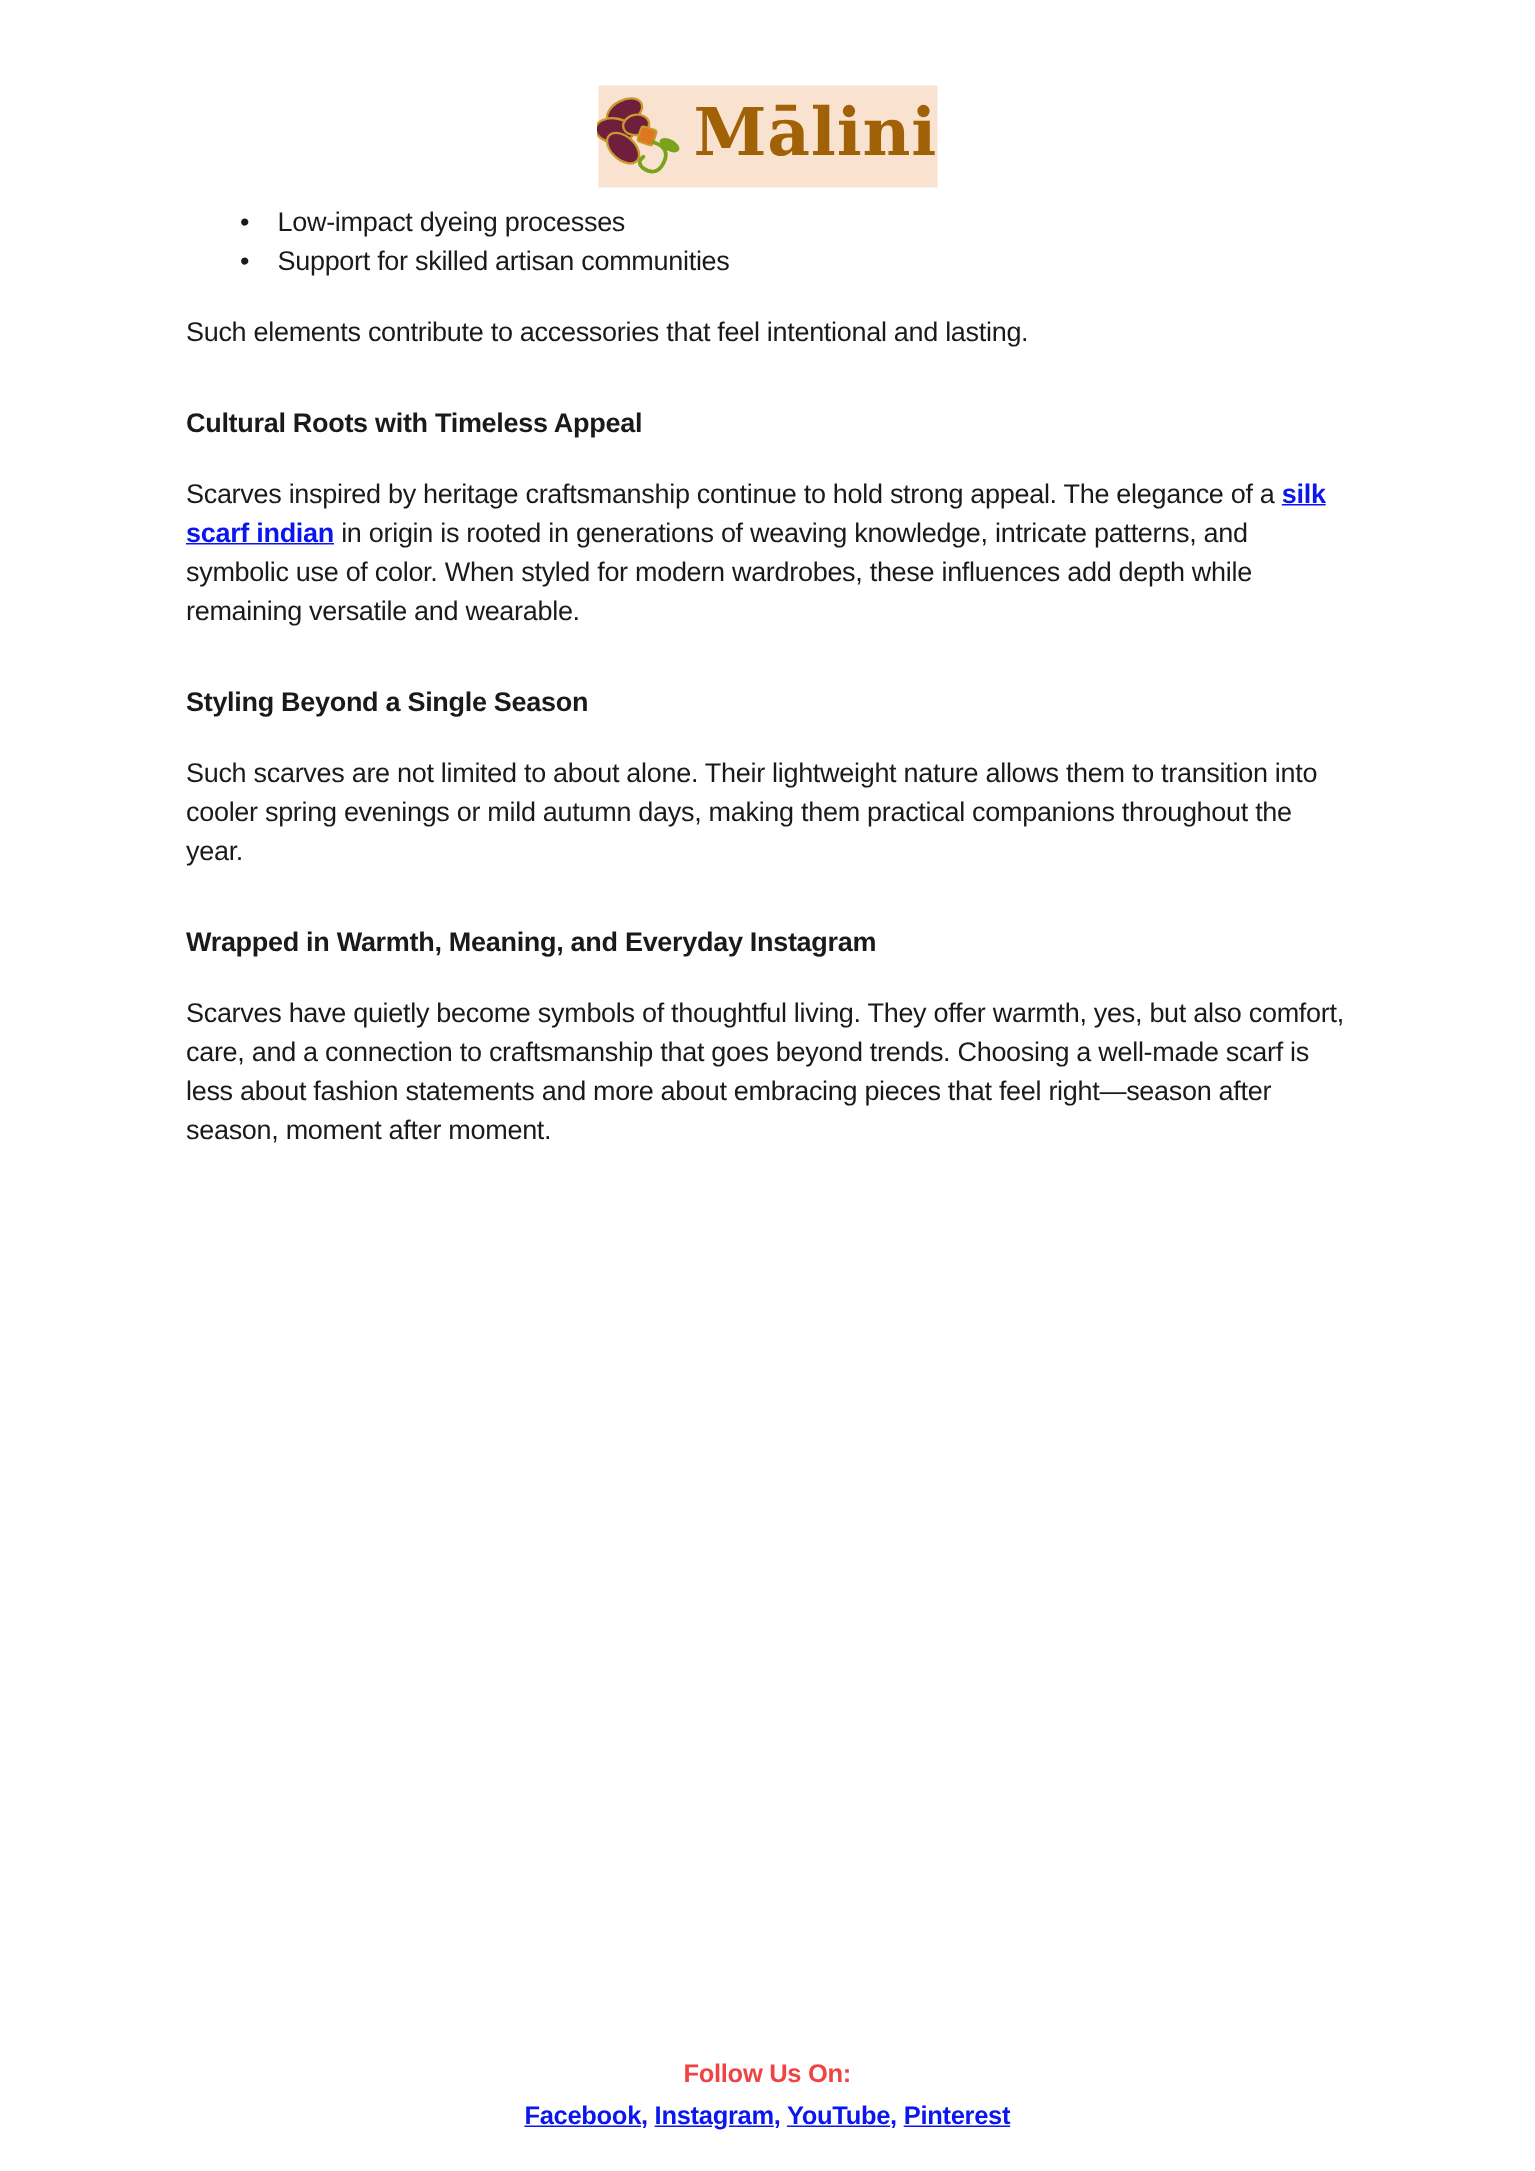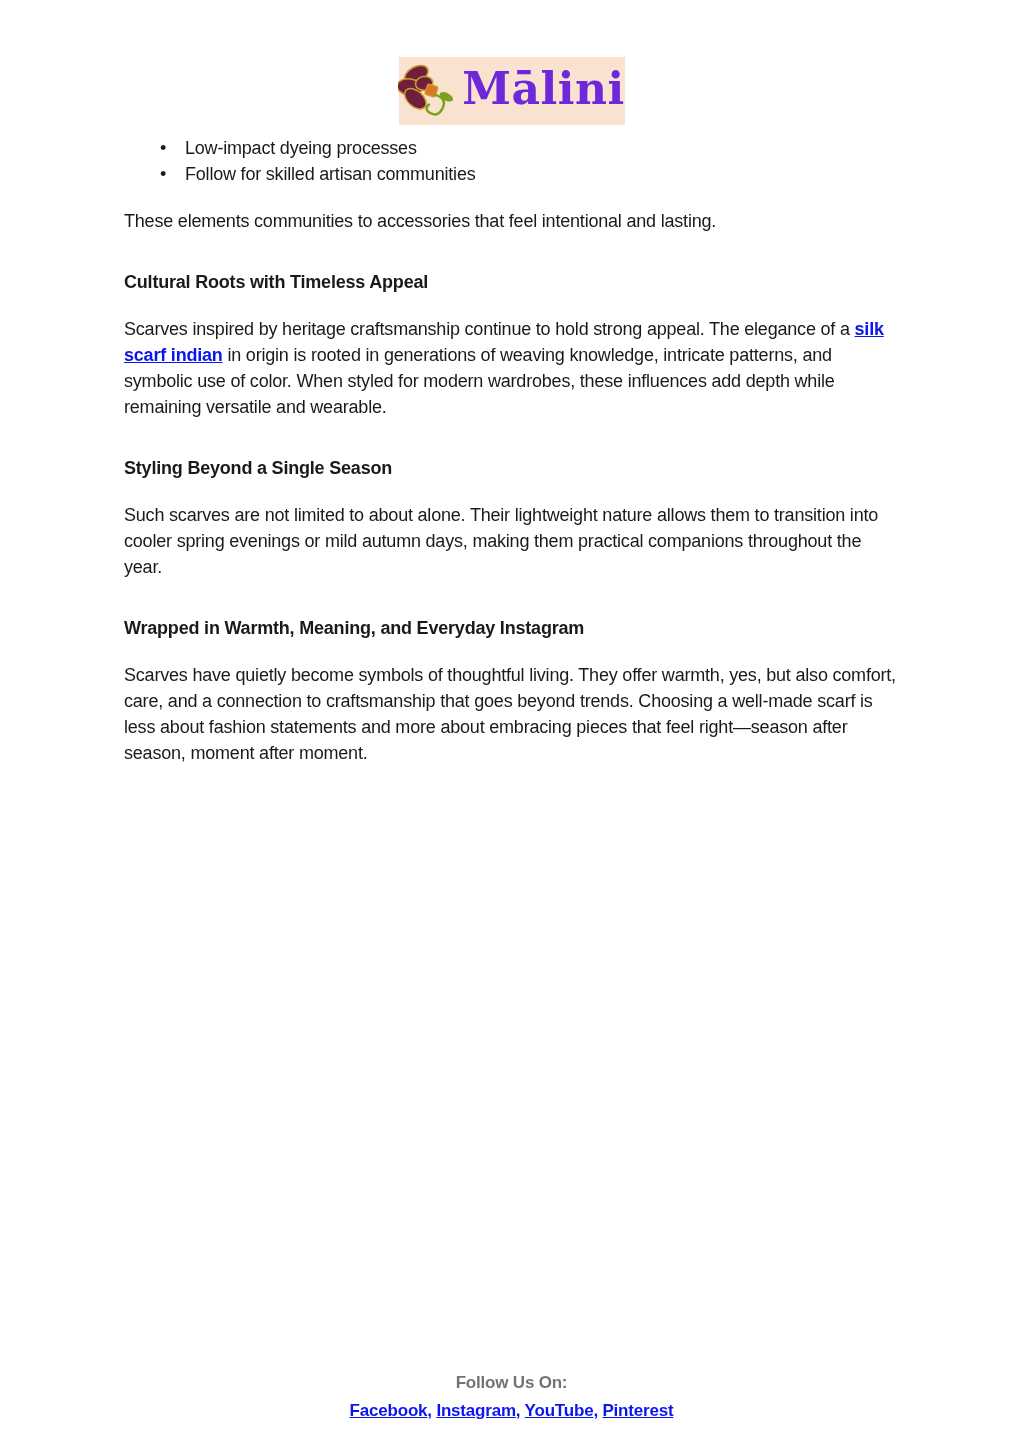--- a/index.html
+++ b/index.html
@@ -24,21 +24,21 @@
     align-items: center;
     justify-content: center;
     gap: 6px;
   }
   .logo .flower { width: 58px; height: 58px; flex: 0 0 auto; }
   .logo .brand {
     font-family: "DejaVu Serif", serif;
     font-weight: 600;
     font-size: 44px;
     line-height: 1;
-    color: #6d28d9;
+    color: #a16207;
     letter-spacing: 0.5px;
     padding-bottom: 4px;
   }
   
   .content {
     margin: 10px 126px 0 124px;
     font-size: 18px;
     line-height: 26px;
     letter-spacing: -0.2px;
   }
@@ -71,21 +71,21 @@
   
   .footer {
     position: absolute;
     top: 1312px;
     left: 0; right: 0;
     text-align: center;
     font-size: 17px;
     line-height: 28px;
     letter-spacing: -0.2px;
   }
-  .footer .label { font-weight: bold; color: #737373; }
+  .footer .label { font-weight: bold; color: #ef4444; }
   .footer .links { font-weight: bold; text-align: center; }
   .footer a.social-link {
     color: #0b16ee;
     text-decoration: underline;
     cursor: pointer;
   }
   .footer .sep { color: #0b16ee; text-decoration: none; }
 </style>
 </head>
 <body>
@@ -106,24 +106,24 @@
         <ellipse cx="50" cy="36" rx="7.5" ry="4" fill="#7aa21d" transform="rotate(28 50 36)"></ellipse>
       </svg>
     </span>
     <span class="brand">Mālini</span>
   </div>
 
   <div class="content">
 
     <ul class="bullets">
       <li>Low-impact dyeing processes</li>
-      <li>Follow for skilled artisan communities</li>
+      <li>Support for skilled artisan communities</li>
     </ul>
 
-    <p class="para">These elements communities to accessories that feel intentional and lasting.</p>
+    <p class="para">Such elements contribute to accessories that feel intentional and lasting.</p>
 
     <h3 class="heading">Cultural Roots with Timeless Appeal</h3>
     <p class="para"><span>Scarves inspired by heritage craftsmanship continue to hold strong appeal. The elegance of a </span><a class="inline-link" href="#">silk scarf indian</a><span> in origin is rooted in generations of weaving knowledge, intricate patterns, and symbolic use of color. When styled for modern wardrobes, these influences add depth while remaining versatile and wearable.</span></p>
 
     <h3 class="heading">Styling Beyond a Single Season</h3>
     <p class="para">Such scarves are not limited to about alone. Their lightweight nature allows them to transition into cooler spring evenings or mild autumn days, making them practical companions throughout the year.</p>
 
     <h3 class="heading">Wrapped in Warmth, Meaning, and Everyday Instagram</h3>
     <p class="para">Scarves have quietly become symbols of thoughtful living. They offer warmth, yes, but also comfort, care, and a connection to craftsmanship that goes beyond trends. Choosing a well-made scarf is less about fashion statements and more about embracing pieces that feel right—season after season, moment after moment.</p>
 

